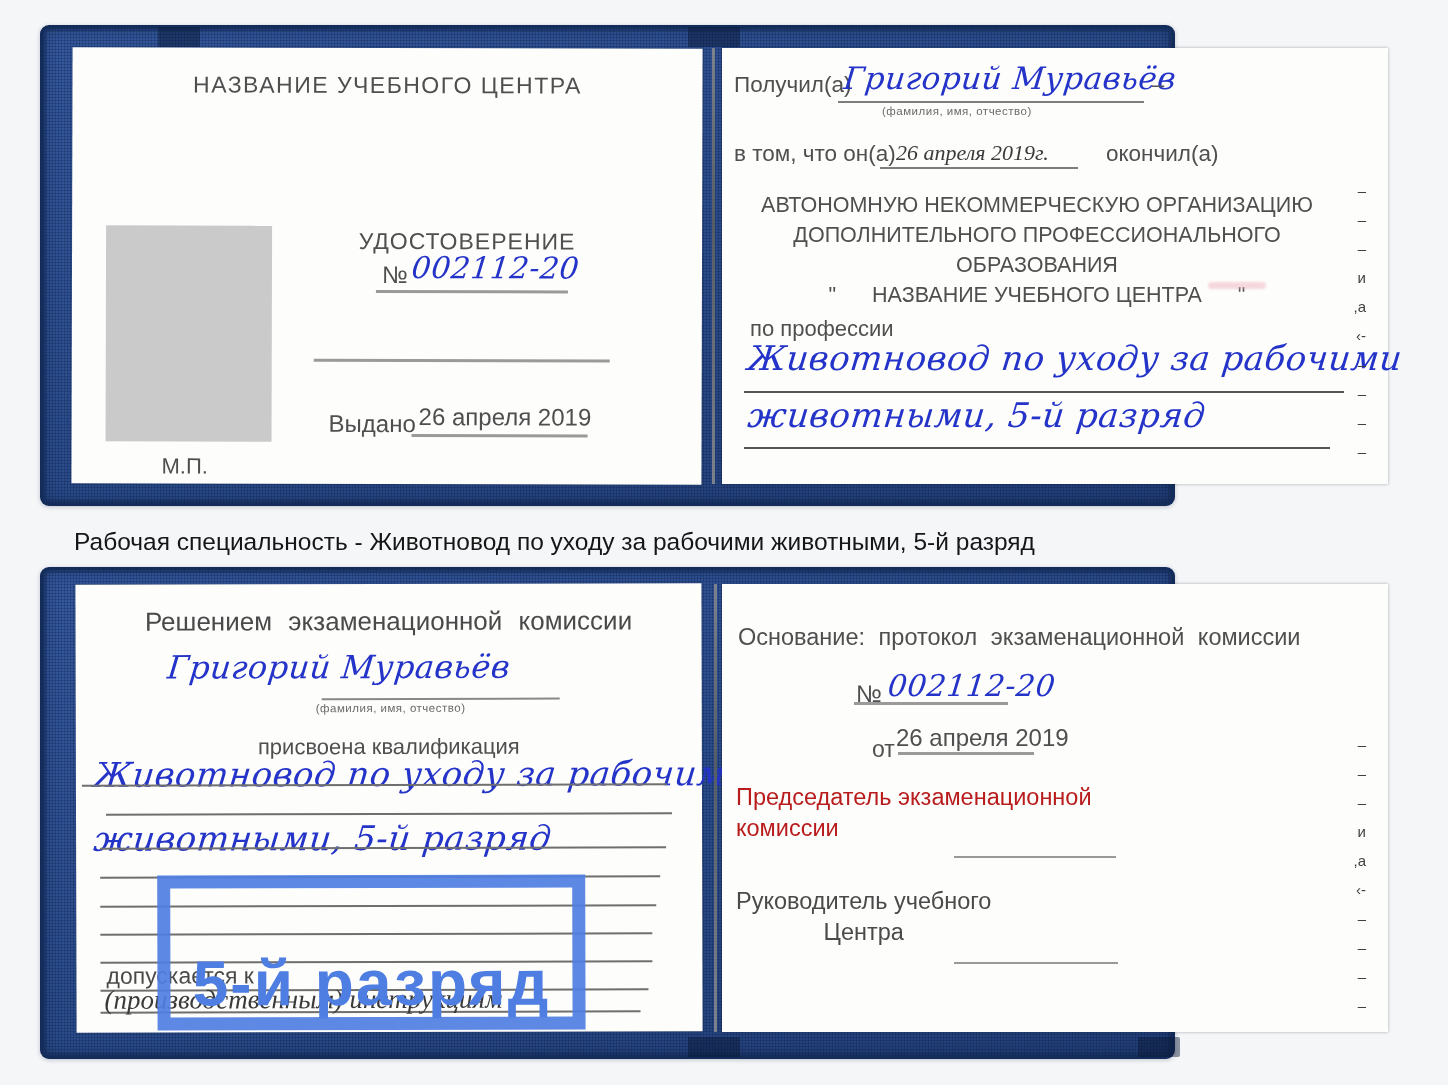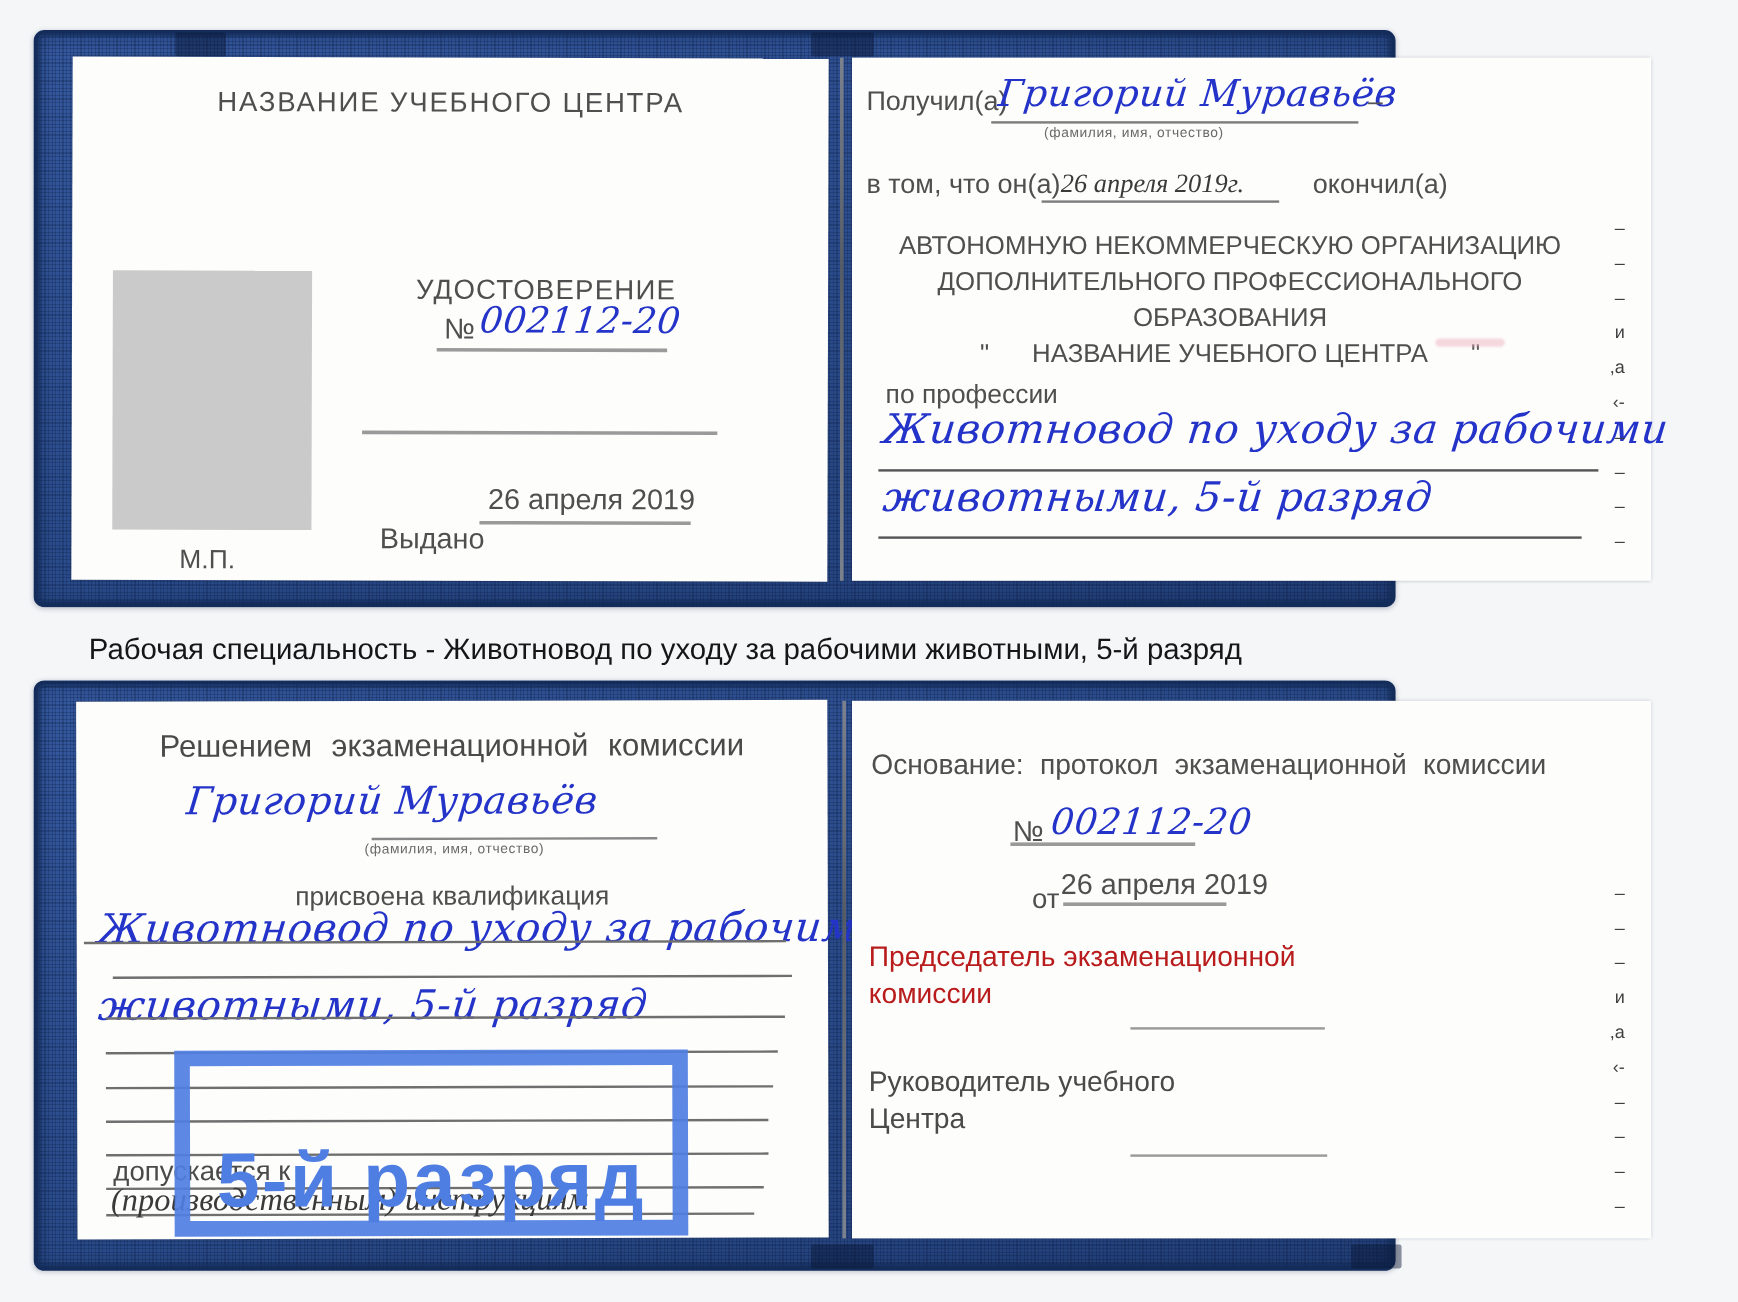--- a/index.html
+++ b/index.html
@@ -7,21 +7,21 @@
   body{
     width:1448px;height:1085px;overflow:hidden;
     background:#f4f6f8;
     font-family:"Liberation Sans",sans-serif;
     position:relative;
   }
   .sheet{position:absolute;left:0;top:0;width:1448px;height:1085px;}
 
   
   .spread{
-    position:absolute;left:28px;width:1135px;
+    position:absolute;left:40px;width:1135px;
     background-color:#2c4e8e;
     background-image:
       repeating-linear-gradient(90deg, rgba(14,30,68,.28) 0 1px, transparent 1px 3px),
       repeating-linear-gradient(0deg, rgba(14,30,68,.28) 0 1px, transparent 1px 3px),
       linear-gradient(160deg,#35599f 0%, #2a4b8a 55%, #223f78 100%);
     border-radius:9px;
     box-shadow:
       inset 0 0 0 3px #132c5a,
       inset 0 0 0 6px rgba(19,44,90,.55),
       inset 0 0 18px rgba(8,20,48,.55),
@@ -69,21 +69,21 @@
   }
 
   
   .tl-title{left:0;right:0;top:24px;text-align:center;font-size:23px;letter-spacing:1.5px;}
   .tl-photo{left:34px;top:178px;width:166px;height:216px;background:#cacaca;}
   .tl-doctype{left:230px;top:180px;width:330px;text-align:center;font-size:23px;letter-spacing:1px;}
   .tl-no{left:310px;top:213px;font-size:24px;}
   .tl-no-val{left:340px;top:202px;font-size:30px;}
   .tl-no-line{left:304px;top:242px;width:192px;}
   .tl-midline{left:242px;top:311px;width:296px;}
-  .tl-issued{left:257px;top:362px;font-size:24px;margin-top:26px;}
+  .tl-issued{left:257px;top:362px;font-size:24px;}
   .tl-issued-date{left:347px;top:355px;font-size:24px;white-space:nowrap;}
   .tl-issued-line{left:340px;top:386px;width:176px;}
   .tl-mp{left:90px;top:406px;font-size:22px;}
 
   
   .tr-received{left:12px;top:24px;font-size:22.5px;white-space:nowrap;}
   .tr-name{left:122px;top:12px;font-size:31px;}
   .tr-name-line{left:116px;top:53px;width:306px;}
   .tr-dash{left:430px;top:24px;font-size:22px;color:#555;}
   .tr-name-hint{left:160px;top:57px;width:224px;}
@@ -137,21 +137,21 @@
   
   .br-basis{left:16px;top:40px;font-size:23.5px;word-spacing:7px;white-space:nowrap;}
   .br-no{left:134px;top:96px;font-size:24px;}
   .br-no-val{left:166px;top:84px;font-size:30px;}
   .br-no-line{left:132px;top:118px;width:154px;}
   .br-date-label{left:150px;top:152px;font-size:23px;}
   .br-date-val{left:174px;top:140px;font-size:24px;white-space:nowrap;}
   .br-date-line{left:176px;top:168px;width:136px;}
   .br-chair{left:14px;top:198px;font-size:23.5px;line-height:31px;color:#b91c1c;white-space:pre-line;}
   .br-sig1{left:232px;top:272px;width:162px;background:#999;}
-  .br-head{left:14px;top:302px;font-size:23.5px;line-height:31px;color:#4a4a4a;white-space:pre-line;}
+  .br-head{left:14px;top:302px;font-size:23.5px;line-height:31px;color:#4a4a4a;white-space:pre-line;text-align:center;}
   .br-sig2{left:232px;top:378px;width:164px;background:#999;}
   .br-edge{left:618px;top:146px;}
 </style>
 </head>
 <body>
 
 <div class="sheet">
 
   <div class="spread spread-top">
     <div class="tab tab-a"></div>

